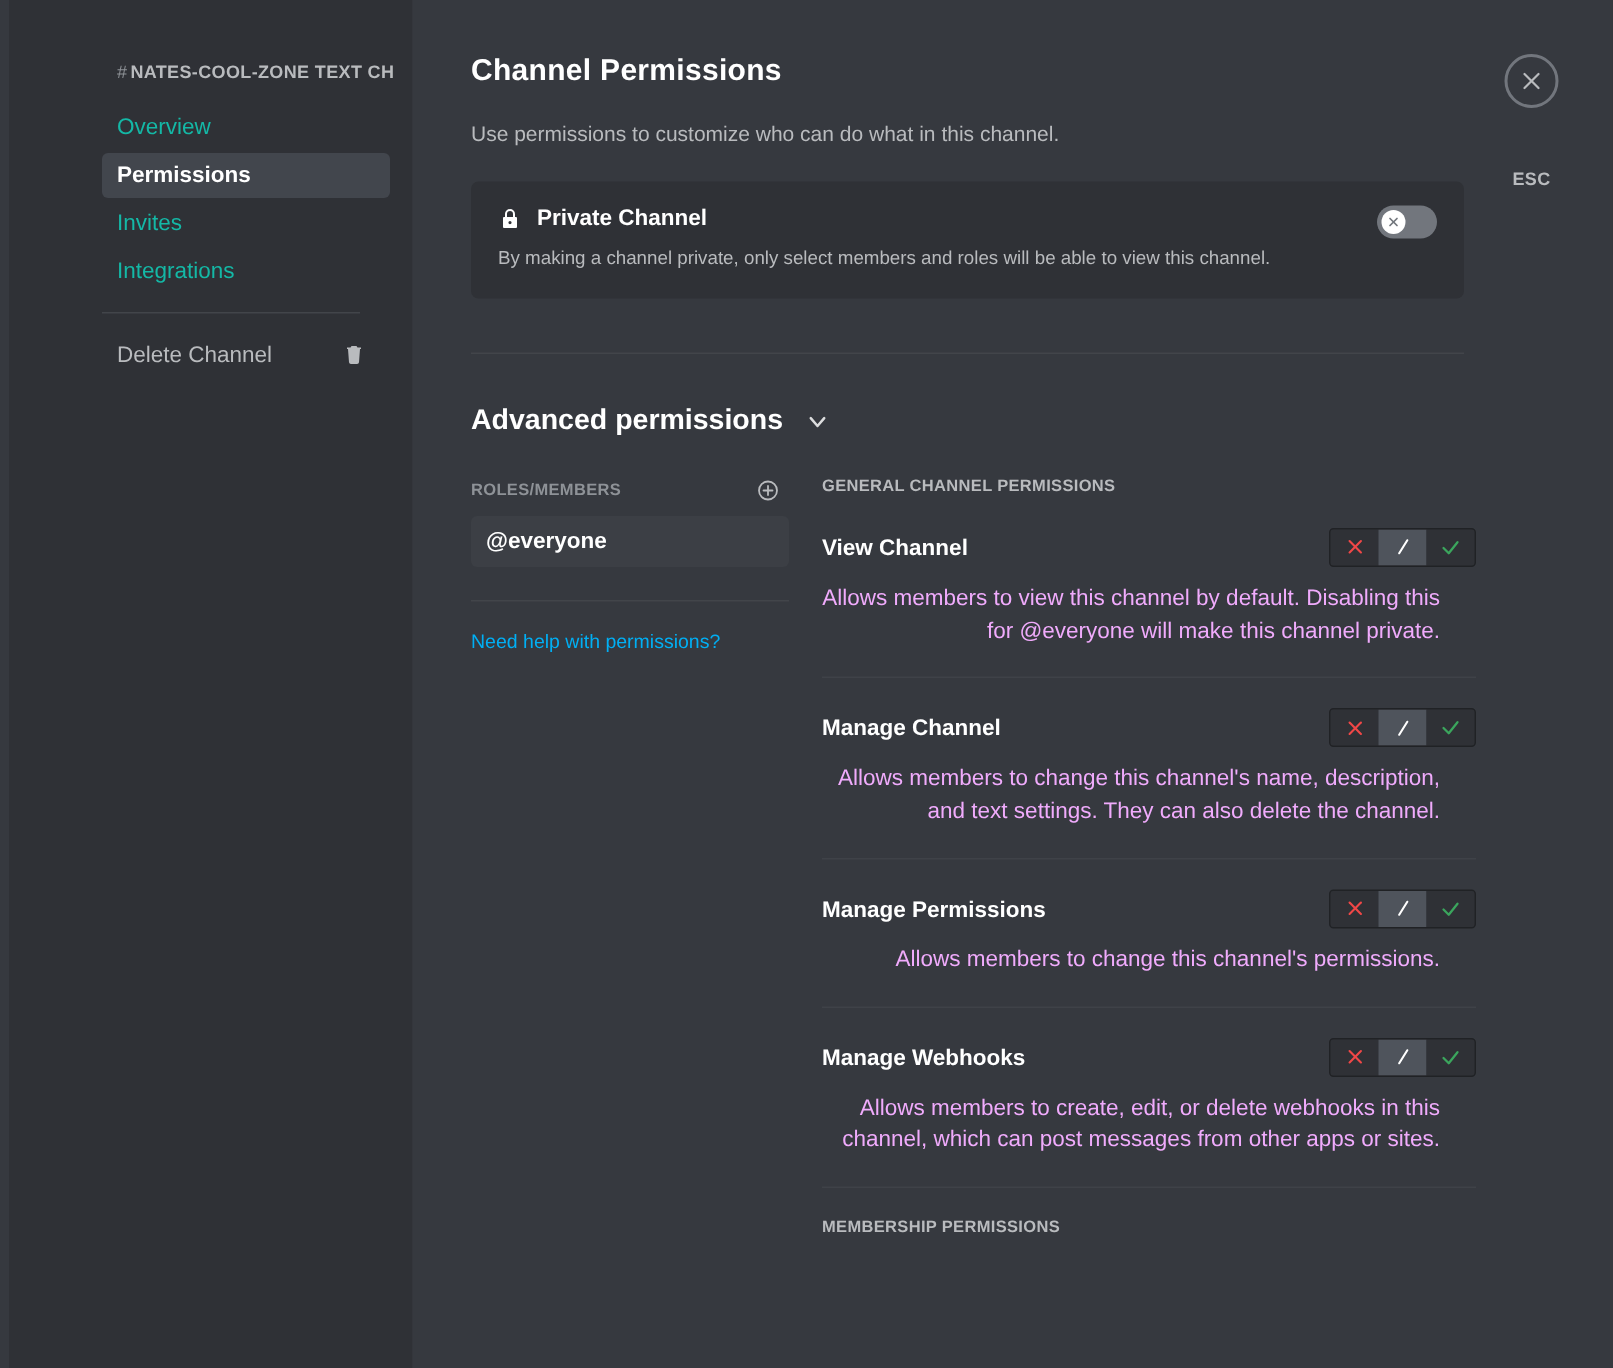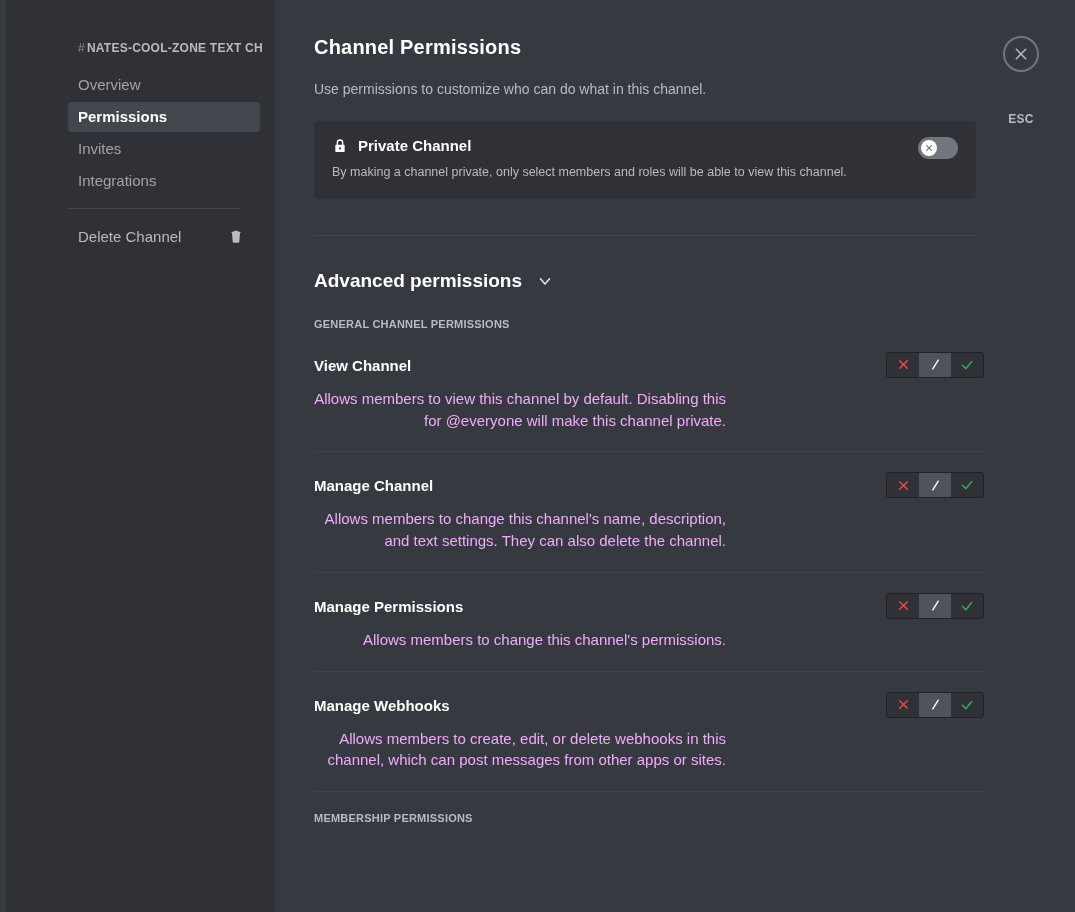--- a/index.html
+++ b/index.html
@@ -62,21 +62,21 @@
   .sidebar-header .chan { color: #b9bbbe; }
 
   .nav-item {
     height: 30px;
     line-height: 30px;
     border-radius: 4px;
     padding: 0 10px;
     margin: 0 0 2px -10px;
     width: 192px;
     font-size: 15px;
-    color: #a3a3a3;
+    color: #14b8a6;
     cursor: pointer;
     white-space: nowrap;
   }
   .nav-item.active {
     background: #42464d;
     color: #ffffff;
     font-weight: bold;
   }
 
   .nav-sep {
@@ -424,20 +424,40 @@
         <span class="adv-title">Advanced permissions</span>
         <span>
           <svg class="chev" viewBox="0 0 24 24" fill="none" stroke="#dcddde" stroke-width="2.2" stroke-linecap="round" stroke-linejoin="round">
             <polyline points="6,9 12,16 18,9"></polyline>
           </svg>
         </span>
       </div>
 
       <div class="cols">
 
+        <div class="col-left">
+          <div class="roles-head">
+            <span class="roles-label">ROLES/MEMBERS</span>
+            <span>
+              <svg class="plus-icon" viewBox="0 0 24 24" fill="none" stroke="#b9bbbe" stroke-width="1.8" stroke-linecap="round">
+                <circle cx="12" cy="12" r="9"></circle>
+                <line x1="12" y1="7.5" x2="12" y2="16.5"></line>
+                <line x1="7.5" y1="12" x2="16.5" y2="12"></line>
+              </svg>
+            </span>
+          </div>
+
+          <div class="role-row">
+            <span>@everyone</span>
+          </div>
+
+          <div class="col-left-sep"></div>
+
+          <a class="help-link">Need help with permissions?</a>
+        </div>
 
         <div class="col-right">
 
           <div class="group-label">GENERAL CHANNEL PERMISSIONS</div>
 
           <div class="perm">
             <div class="perm-top">
               <span class="perm-name">View Channel</span>
               <div class="tristate">
                 <span class="seg">

